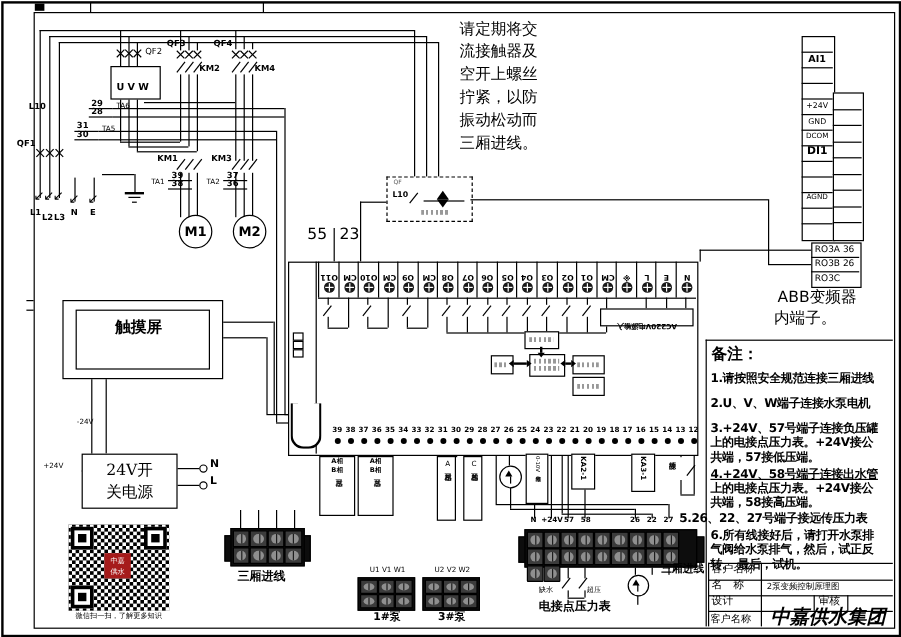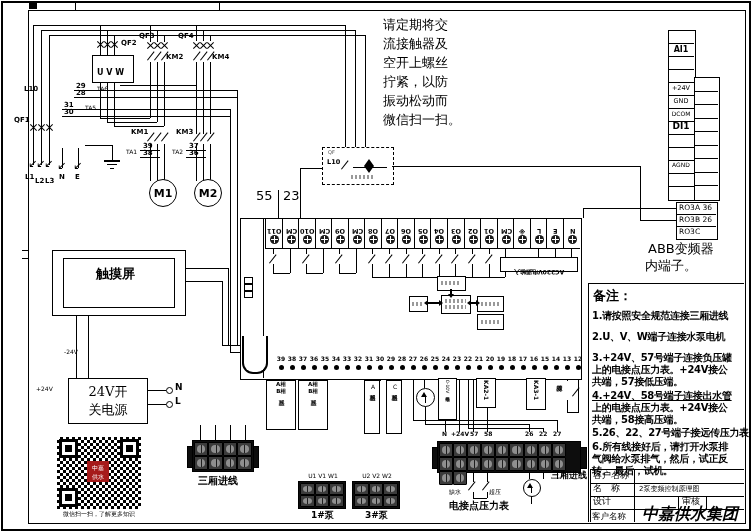--- a/index.html
+++ b/index.html
@@ -202,28 +202,28 @@
   <b class="wv" style="left:417px;top:310px;height:12px;"></b>
   <b class="wh" style="left:417px;top:322px;width:24px;"></b>
 </div>
 
 <div class="lb" style="left:383px;top:15px;font-size:13px;line-height:19px;">
   <div>请定期将交</div>
     <div>流接触器及</div>
   <div>空开上螺丝</div>
     <div>拧紧，以防</div>
   <div>振动松动而</div>
-    <div>微信扫一扫。</div>
+    <div>三厢进线。</div>
 </div>
 
 <div>
   <i class="xm" style="left:97px;top:40px;"></i>
   <i class="xm" style="left:104px;top:40px;"></i>
   <i class="xm" style="left:111px;top:40px;"></i>
-  <span class="lb" style="left:121px;top:40px;font-size:7px;font-weight:bold;">QF2</span>
+  <span class="lb" style="left:121px;top:40px;font-size:7px;font-weight:normal;">QF2</span>
   <i class="xm" style="left:147px;top:41px;"></i>
   <i class="xm" style="left:154px;top:41px;"></i>
   <i class="xm" style="left:161px;top:41px;"></i>
   <span class="lb" style="left:139px;top:33px;font-size:7px;font-weight:bold;">QF3</span>
   <i class="sl" style="left:147px;top:60px;"></i>
   <i class="sl" style="left:154px;top:60px;"></i>
   <i class="sl" style="left:161px;top:60px;"></i>
   <span class="lb" style="left:166px;top:54px;font-size:7px;font-weight:bold;">KM2</span>
   <span class="lb" style="left:178px;top:33px;font-size:7px;font-weight:bold;">QF4</span>
   <i class="xm" style="left:193px;top:41px;"></i>
@@ -588,21 +588,21 @@
 <div>
   <span class="lb" style="left:593px;top:289px;font-size:13px;font-weight:bold;">备注：</span>
   <span class="lb notes-line" style="left:592px;top:310px;">1.请按照安全规范连接三厢进线</span>
   <span class="lb notes-line" style="left:592px;top:331px;">2.U、V、W端子连接水泵电机</span>
   <span class="lb notes-line" style="left:592px;top:352px;">3.+24V、57号端子连接负压罐</span>
   <span class="lb notes-line" style="left:592px;top:364px;">上的电接点压力表。+24V接公</span>
   <span class="lb notes-line" style="left:592px;top:376px;">共端，57接低压端。</span>
   <span class="lb notes-line" style="left:592px;top:390px;text-decoration:underline;">4.+24V、58号端子连接出水管</span>
   <span class="lb notes-line" style="left:592px;top:402px;">上的电接点压力表。+24V接公</span>
   <span class="lb notes-line" style="left:592px;top:414px;">共端，58接高压端。</span>
-  <span class="lb notes-line" style="left:592px;top:427px;">5.26、22、27号端子接远传压力表</span>
+  <span class="lb notes-line" style="left:566px;top:427px;">5.26、22、27号端子接远传压力表</span>
   <span class="lb notes-line" style="left:592px;top:441px;">6.所有线接好后，请打开水泵排</span>
   <span class="lb notes-line" style="left:592px;top:453px;">气阀给水泵排气，然后，试正反</span>
   <span class="lb notes-line" style="left:592px;top:465px;">转。 最后，试机。</span>
 </div>
 
 <div>
   <b class="wh" style="left:590px;top:469px;width:154px;"></b>
   <b class="wv" style="left:590px;top:469px;height:53px;"></b>
   <b class="wh" style="left:590px;top:483px;width:154px;"></b>
   <b class="wh" style="left:590px;top:496px;width:154px;"></b>

